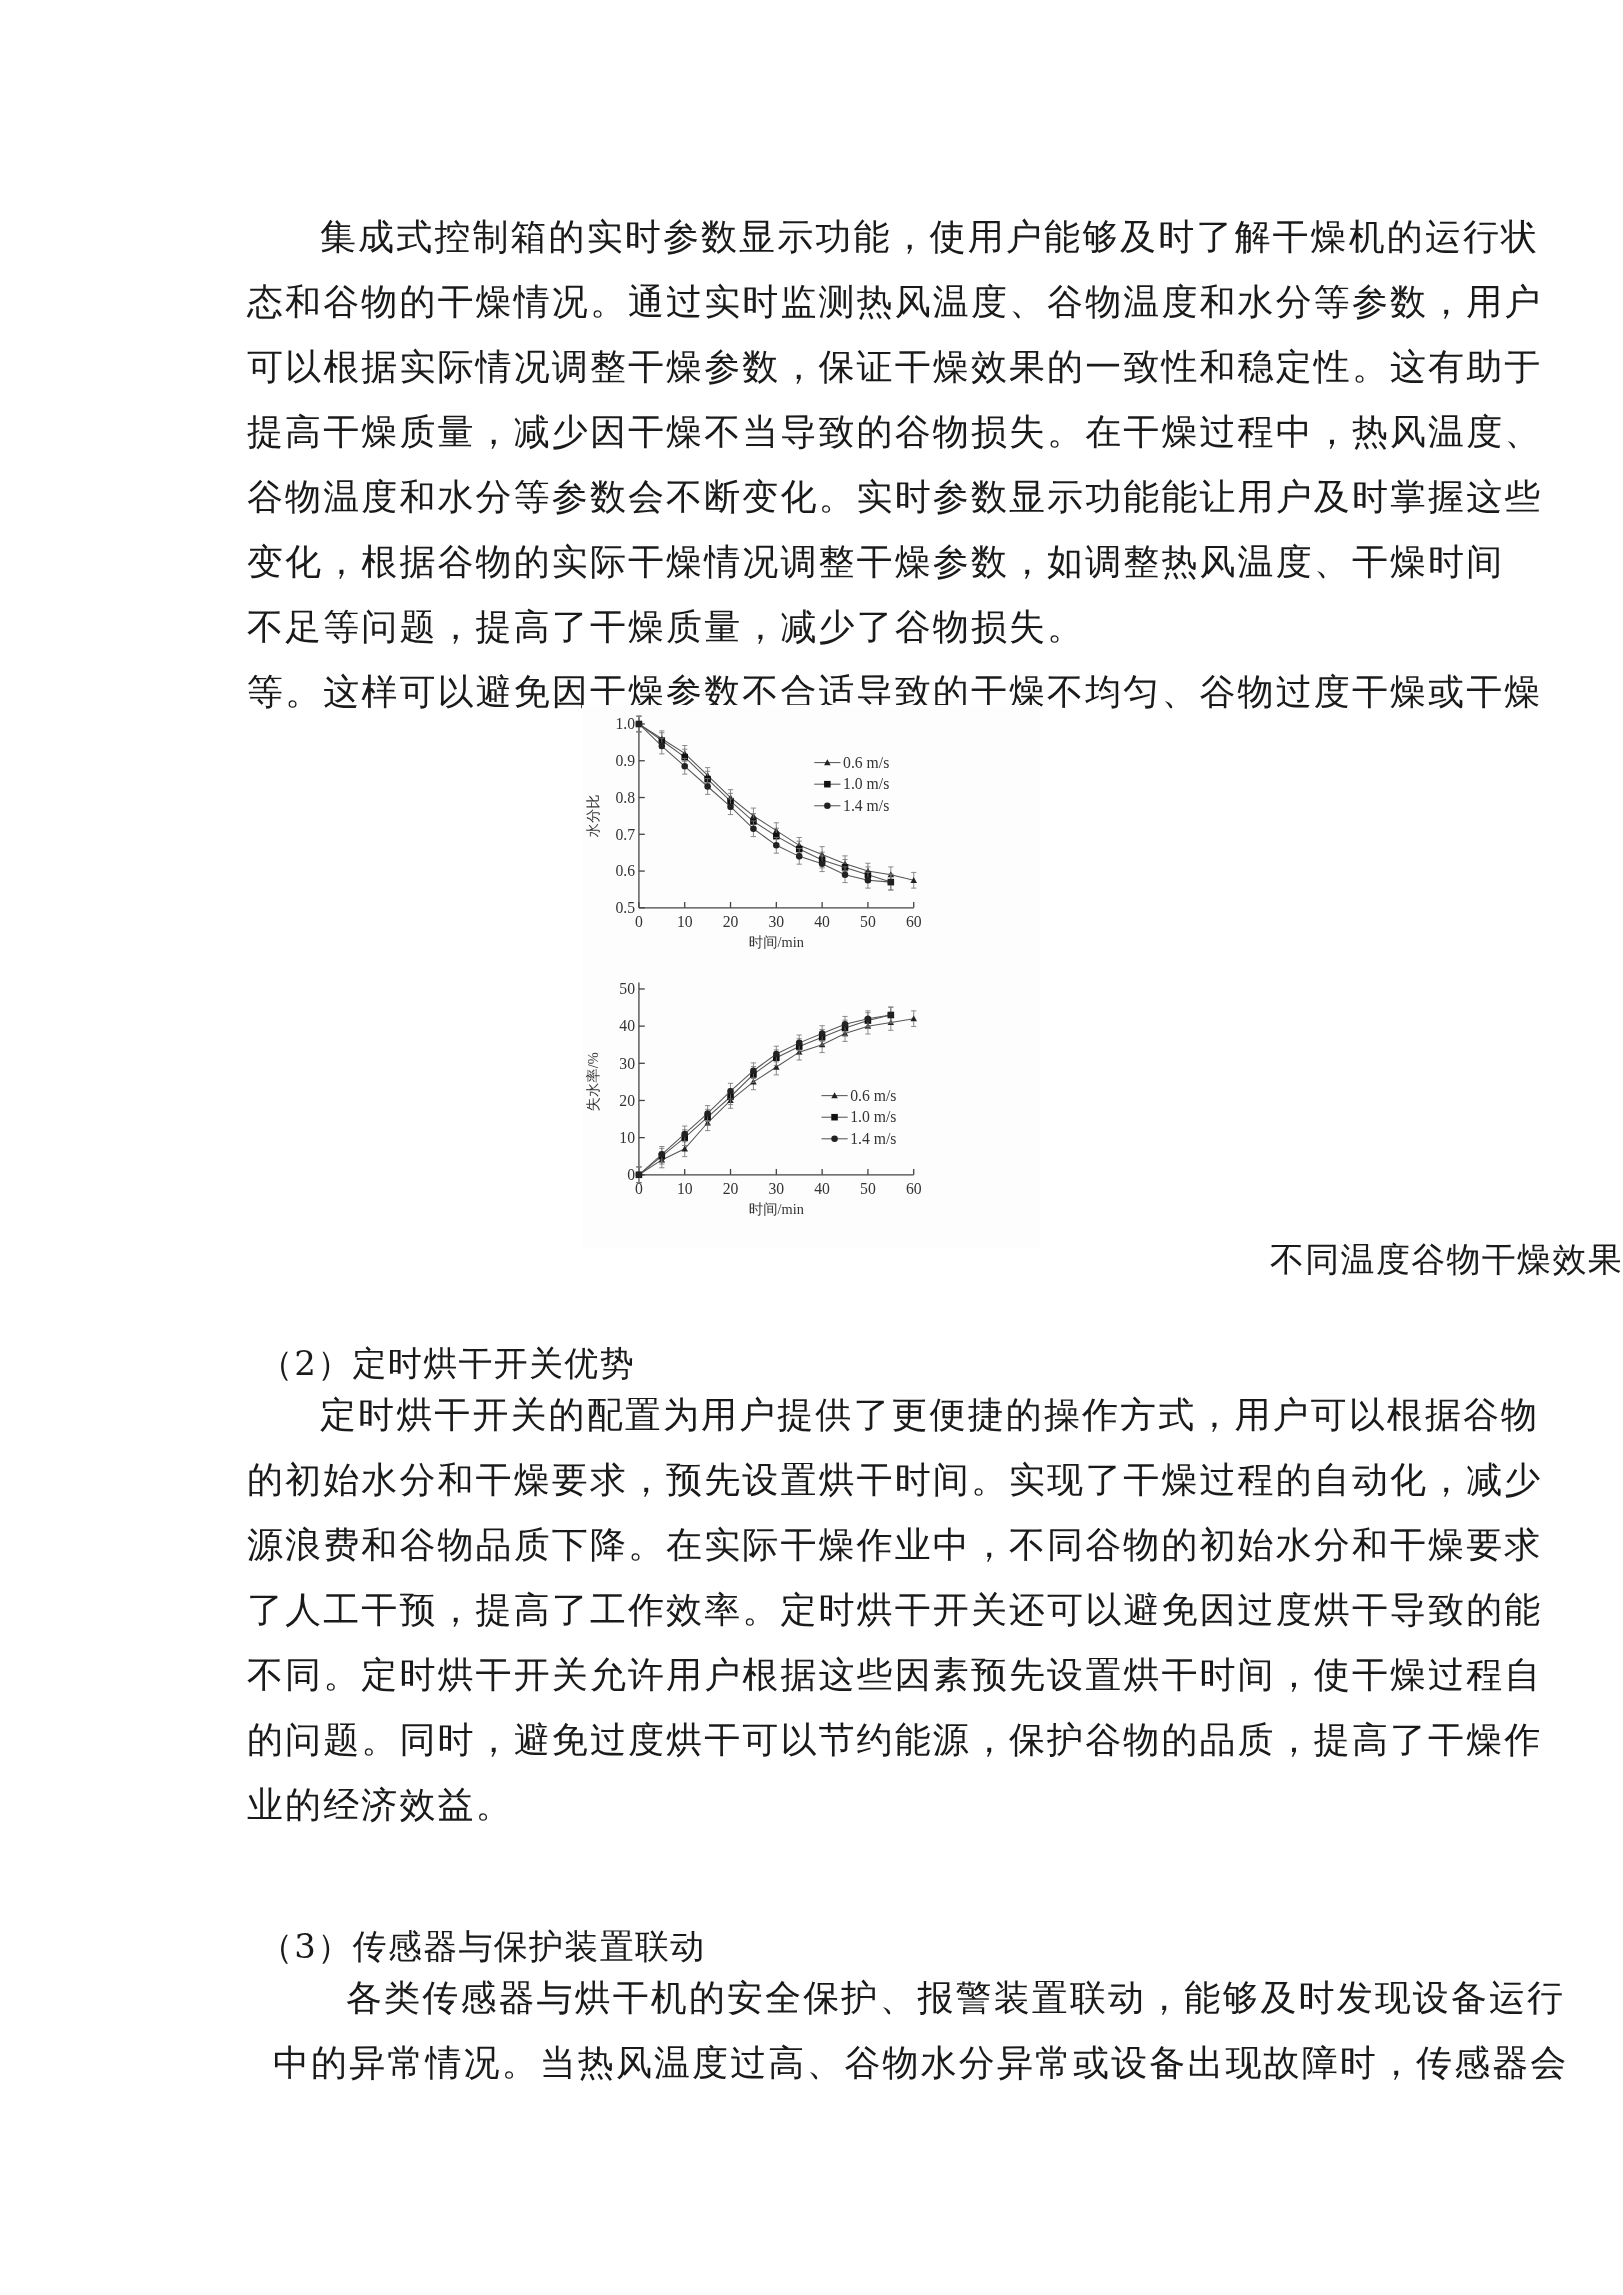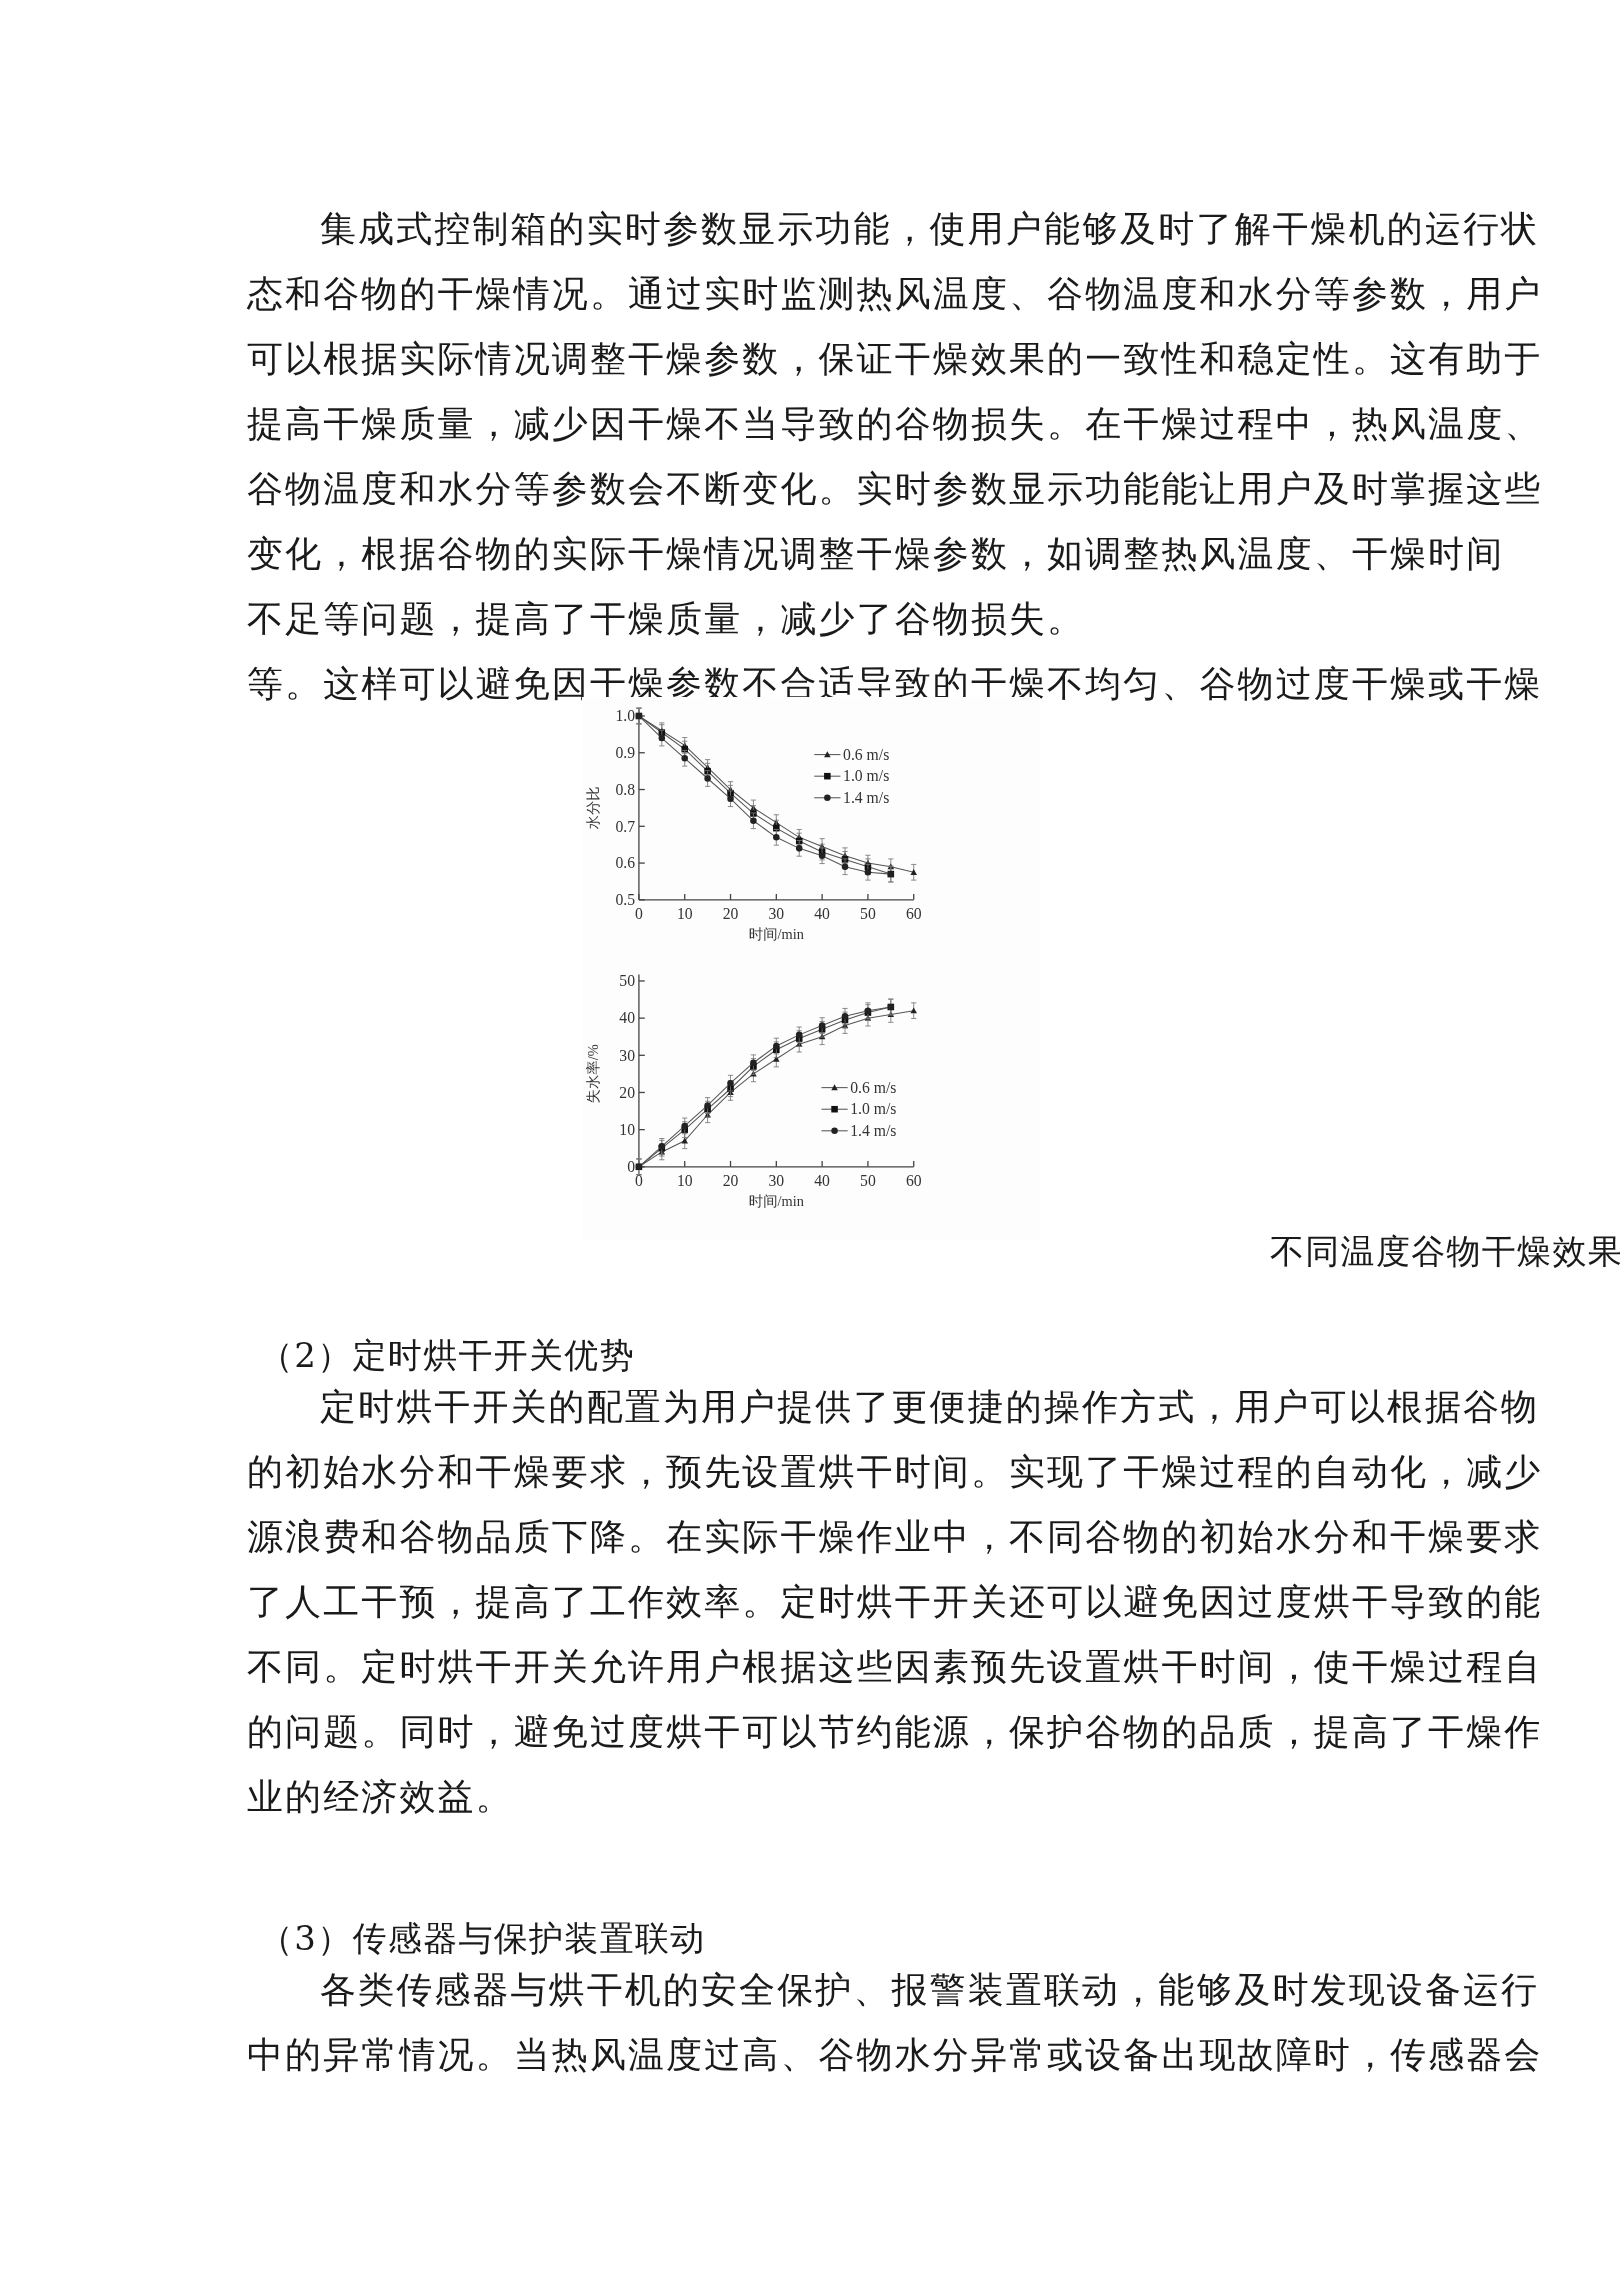--- a/index.html
+++ b/index.html
@@ -1,18 +1,18 @@
 <!DOCTYPE html>
 <html style="font-size:10.5px"><head>
 <meta charset="utf-8">
 <style>
   html, body { margin: 0; padding: 0; background: #ffffff; }
   body { width: 1623px; height: 2295px; position: relative; overflow: hidden;
          font-family: "DejaVu Serif", "Liberation Serif", serif; color: #1a1a1a; }
-  .page { position: absolute; left: 0; top: 0; width: 1623px; height: 1938px; }
+  .page { position: absolute; left: 0; top: 8px; width: 1623px; height: 1938px; }
   .para { position: absolute; left: 247px; width: 1136px; font-size: 36px; line-height: 65px;
           letter-spacing: 2.1px; text-align: justify; margin: 0; }
   .para .line { display: block; white-space: nowrap; height: 65px; }
   .indent { padding-left: 73px; }
   .heading { position: absolute; left: 247px; font-size: 34px; line-height: 39px; margin: 16px; white-space: nowrap; letter-spacing: 1.3px; }
   .caption { position: absolute; left: 0; width: 1623px; text-align: right; font-size: 34px; top: 1229px; letter-spacing: 1.3px; }
   .figure { position: absolute; left: 582px; top: 697px; width: 458px; height: 543px; background: #fdfdfd; }
   svg text { font-family: "Liberation Serif", "DejaVu Serif", serif; fill: #333; }
 </style>
 </head>
@@ -453,18 +453,18 @@
     <span class="line">的初始水分和干燥要求，预先设置烘干时间。实现了干燥过程的自动化，减少</span>
     <span class="line">源浪费和谷物品质下降。在实际干燥作业中，不同谷物的初始水分和干燥要求</span>
     <span class="line">了人工干预，提高了工作效率。定时烘干开关还可以避免因过度烘干导致的能</span>
     <span class="line">不同。定时烘干开关允许用户根据这些因素预先设置烘干时间，使干燥过程自</span>
     <span class="line">的问题。同时，避免过度烘干可以节约能源，保护谷物的品质，提高了干燥作</span>
     <span class="line">业的经济效益。</span>
   </div>
 
   <div class="heading" style="top:1903px; left:243px;">（3）传感器与保护装置联动</div>
 
-  <div class="para" style="top:1957px;">
+  <div class="para" style="top:1957px;margin-left:26px;">
     <span class="line indent">各类传感器与烘干机的安全保护、报警装置联动，能够及时发现设备运行</span>
     <span class="line">中的异常情况。当热风温度过高、谷物水分异常或设备出现故障时，传感器会</span>
   </div>
 </div>
 
 
 </body></html>

